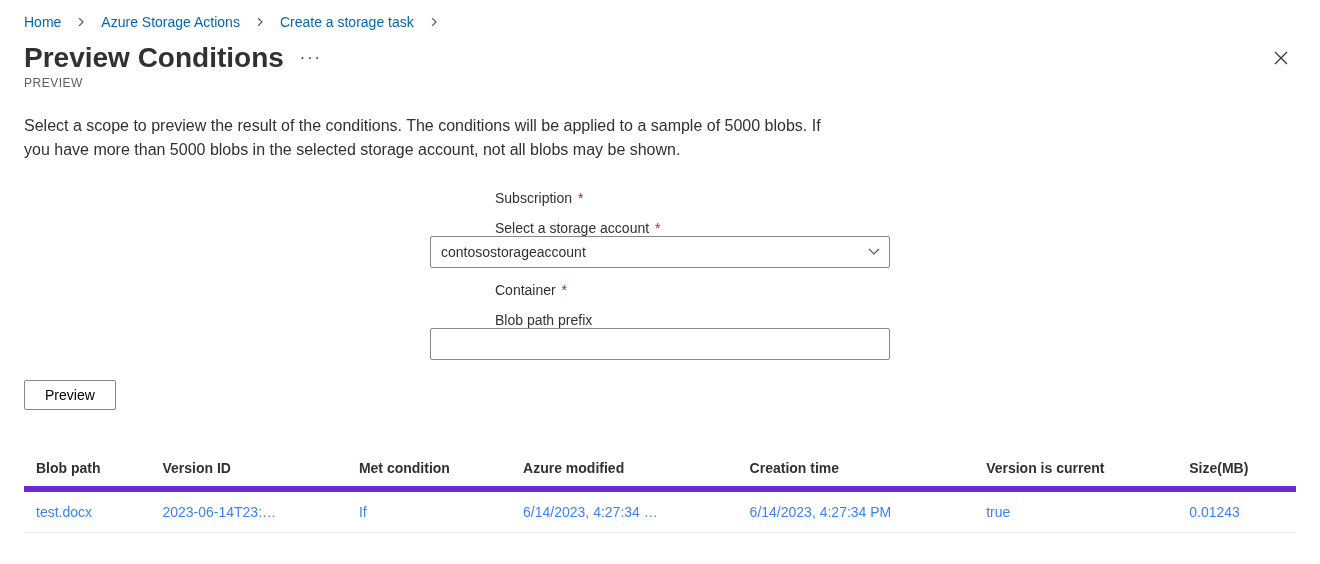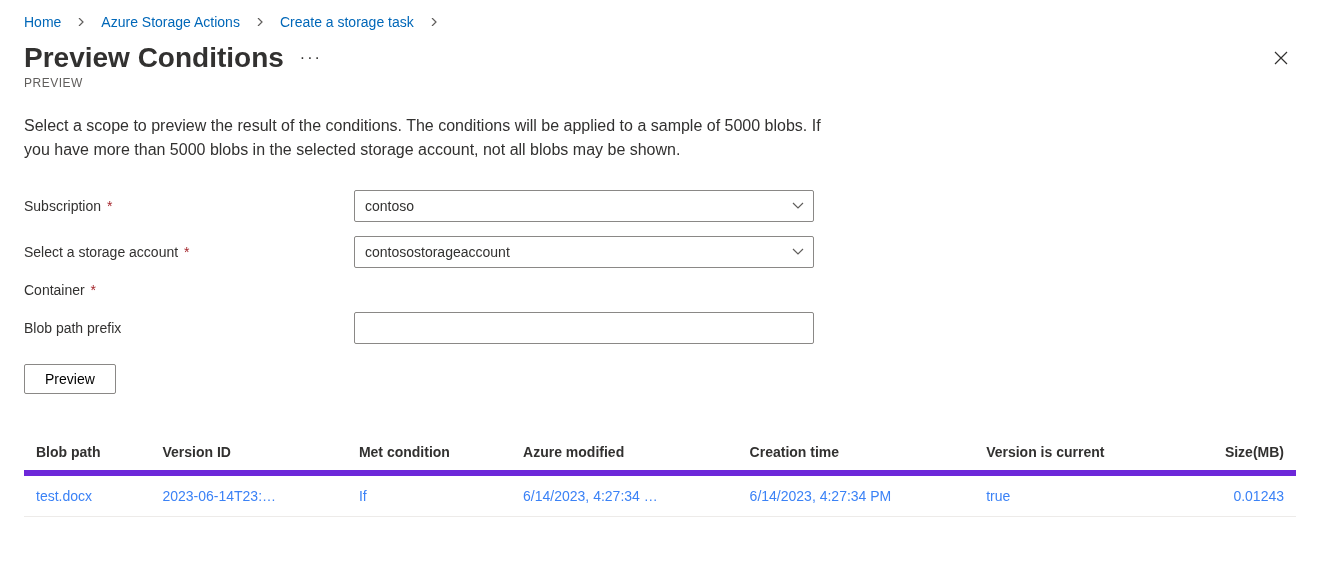--- a/index.html
+++ b/index.html
@@ -71,20 +71,21 @@
       font-size: 16px;
       color: #323130;
       line-height: 1.5;
       margin-bottom: 28px;
       max-width: 800px;
     }
     .form-row {
       display: flex;
       align-items: center;
       margin-bottom: 14px;
+      flex-direction: column;
     }
     .form-label {
       width: 330px;
       font-size: 14px;
       color: #323130;
     }
     .required-star {
       color: #a4262c;
       margin-left: 2px;
     }
@@ -149,21 +150,20 @@
       border-bottom: 6px solid #6d28d9;
       color: #323130;
     }
     td {
       padding: 12px 12px;
       font-size: 14px;
       border-bottom: 1px solid #edebe9;
       color: #3b82f6;
     }
     th:last-child, td:last-child {
-      text-align: right;
     }
   </style>
 </head>
 <body>
 
 
 
 <nav class="breadcrumb">
   <a href="#">Home</a>
   <span class="breadcrumb-sep">
@@ -201,28 +201,20 @@
 
 <div class="subtitle">PREVIEW</div>
 
 <p class="description">Select a scope to preview the result of the conditions. The conditions will be applied to a sample of 5000 blobs. If you have more than 5000 blobs in the selected storage account, not all blobs may be shown.</p>
 
 <div class="form-row">
   <label class="form-label">
     <span>Subscription</span>
     <span class="required-star">*</span>
   </label>
-  <div class="select-wrap">
-    <div class="pseudo-select">contoso</div>
-    <span class="chevron">
-      <svg width="12" height="8" viewBox="0 0 12 8">
-          <path d="M1 1 L6 6 L11 1" stroke="#605e5c" stroke-width="1.2" fill="none"></path>
-        </svg>
-    </span>
-  </div>
 </div>
 
 <div class="form-row">
   <label class="form-label">
     <span>Select a storage account</span>
     <span class="required-star">*</span>
   </label>
   <div class="select-wrap">
     <div class="pseudo-select">contosostorageaccount</div>
     <span class="chevron">

